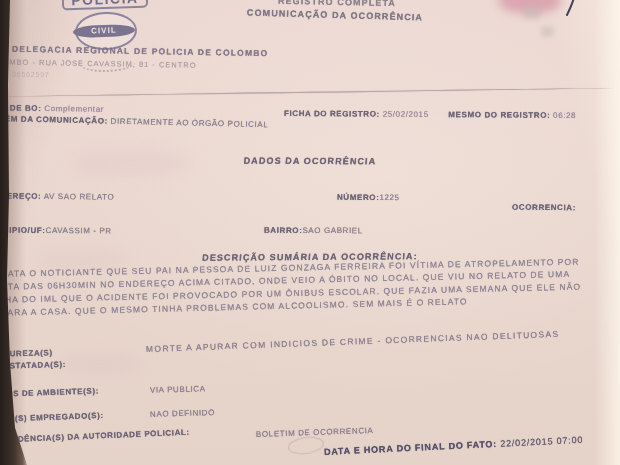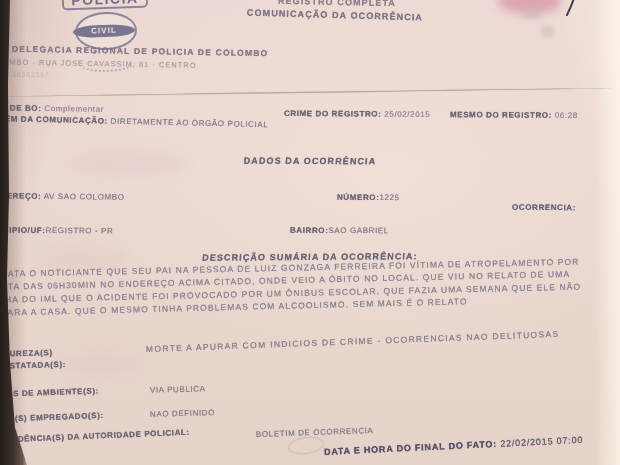--- a/index.html
+++ b/index.html
@@ -104,46 +104,46 @@
   <div class="t soft" style="left:-16px;top:59px;font-size:7.5px;letter-spacing:1px;transform:rotate(1deg);color:#a2949c;opacity:.8;">COLOMBO - RUA JOSE CAVASSIM, 81 - CENTRO</div>
   <div class="t" style="left:12px;top:71px;font-size:7px;letter-spacing:.8px;transform:rotate(1deg);color:#ab9da2;opacity:.6;filter:blur(.5px);">36562597</div>
 
   <div id="divider"></div>
 
   <div class="t sz8 soft" style="left:-14px;top:104px;transform:rotate(.8deg);">
     <span class="b">TIPO DE BO:</span>
     <span class="v">Complementar</span>
   </div>
   <div class="t sz8 soft" style="left:284px;top:110px;transform:rotate(.4deg);">
-    <span class="b">CRIME DO REGISTRO:</span>
+    <span class="b">FICHA DO REGISTRO:</span>
     <span class="v">25/02/2015</span>
     <span style="display:inline-block;width:14px;"></span>
     <span class="b">MESMO DO REGISTRO:</span>
     <span class="v">06:28</span>
   </div>
   <div class="t sz8 soft" style="left:-18px;top:117px;transform:rotate(1.3deg);">
     <span class="b">ORIGEM DA COMUNICAÇÃO:</span>
     <span>DIRETAMENTE AO ÓRGÃO POLICIAL</span>
   </div>
 
   <div class="t b sz9 ctr soft" style="left:180px;top:156px;width:260px;transform:rotate(.3deg) skewX(-4deg);">DADOS DA OCORRÊNCIA</div>
 
   <div class="t sz8 soft" style="left:-12px;top:192px;transform:rotate(.6deg);">
     <span class="b">ENDEREÇO:</span>
-    <span>AV SAO COLOMBO</span>
+    <span>AV SAO RELATO</span>
   </div>
   <div class="t sz8 soft" style="left:337px;top:193px;transform:rotate(.3deg);text-align:right;">
     <span class="b">NÚMERO:</span><span>1225</span>
   </div>
   <div class="t b sz8 soft" style="left:512px;top:203px;transform:rotate(.5deg);">OCORRENCIA:</div>
 
   <div class="t sz8 soft" style="left:-20px;top:226px;transform:rotate(.4deg);">
-    <span class="b">MUNICIPIO/UF:</span><span>REGISTRO - PR</span>
+    <span class="b">MUNICIPIO/UF:</span><span>CAVASSIM - PR</span>
   </div>
-  <div class="t sz8 soft" style="left:290px;top:226px;transform:rotate(.2deg);">
+  <div class="t sz8 soft" style="left:264px;top:226px;transform:rotate(.2deg);">
     <span class="b">BAIRRO:</span><span>SAO GABRIEL</span>
   </div>
 
   <div class="t b sz9 ctr soft" style="left:170px;top:252px;width:280px;transform:rotate(-.4deg) skewX(-4deg);">DESCRIÇÃO SUMÁRIA DA OCORRÊNCIA:</div>
 
   <div class="t soft" style="left:-12px;top:269px;font-size:8.5px;letter-spacing:1.1px;transform:rotate(-1.2deg);transform-origin:left center;color:#8f8595;">RELATA O NOTICIANTE QUE SEU PAI NA PESSOA DE LUIZ GONZAGA FERREIRA FOI VÍTIMA DE ATROPELAMENTO POR</div>
   <div class="t soft" style="left:-12px;top:282px;font-size:8.5px;letter-spacing:1.1px;transform:rotate(-1.3deg);transform-origin:left center;color:#8f8595;">VOLTA DAS 06H30MIN NO ENDEREÇO ACIMA CITADO, ONDE VEIO A ÓBITO NO LOCAL. QUE VIU NO RELATO DE UMA</div>
   <div class="t soft" style="left:-12px;top:295px;font-size:8.5px;letter-spacing:1.1px;transform:rotate(-1.3deg);transform-origin:left center;color:#8f8595;">FICHA DO IML QUE O ACIDENTE FOI PROVOCADO POR UM ÔNIBUS ESCOLAR. QUE FAZIA UMA SEMANA QUE ELE NÃO</div>
   <div class="t soft" style="left:-12px;top:308px;font-size:8.5px;letter-spacing:1.1px;transform:rotate(-1.4deg);transform-origin:left center;color:#8f8595;">IA PARA A CASA. QUE O MESMO TINHA PROBLEMAS COM ALCOOLISMO. SEM MAIS É O RELATO</div>
 

